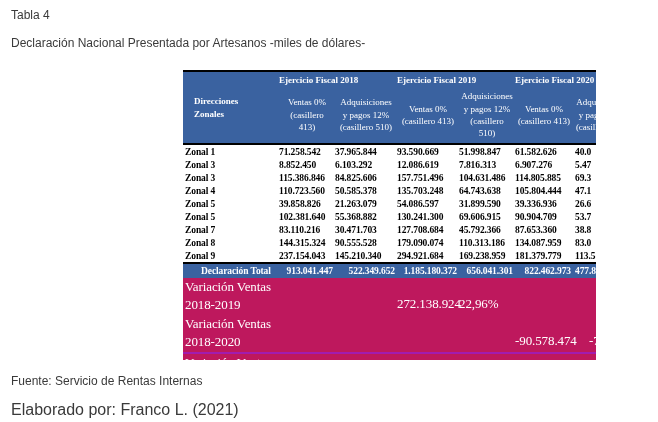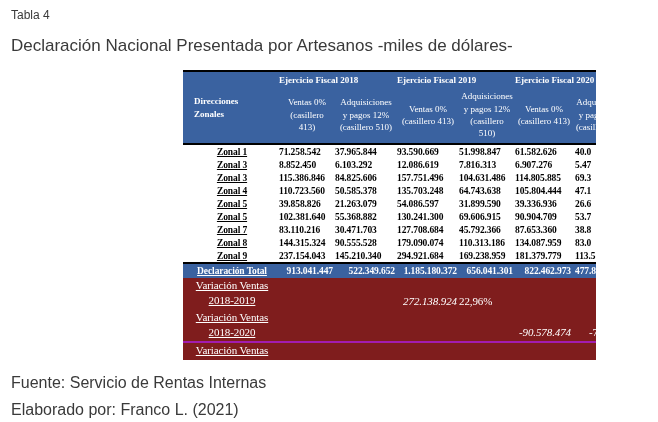--- a/index.html
+++ b/index.html
@@ -1,22 +1,22 @@
 <!DOCTYPE html>
 <html><head>
 <meta charset="utf-8">
 <style>
   html,body{margin:0;padding:0;}
   body{
     width:658px;height:422px;position:relative;background:#ffffff;
     font-family:"Liberation Sans",sans-serif;color:#3a3a3a;overflow:hidden;
   }
   .caption-title{position:absolute;left:11px;top:8px;font-size:12px;text-align:center;}
-  .caption-sub{position:absolute;left:11px;top:36px;font-size:17px;}
-  .footer-source{position:absolute;left:11px;top:374px;font-size:16px;}
+  .caption-sub{position:absolute;left:11px;top:36px;font-size:12px;}
+  .footer-source{position:absolute;left:11px;top:374px;font-size:12px;}
   .footer-author{position:absolute;left:11px;top:401px;font-size:16px;}
 
   .table-clip{
     position:absolute;left:183px;top:70px;width:413px;height:290px;overflow:hidden;
   }
   table{
     border-collapse:collapse;table-layout:fixed;width:448px;
     font-family:"Liberation Serif",serif;
     border-top:2px solid #000;border-bottom:2px solid #000;
   }
@@ -27,33 +27,33 @@
   col.c-a19{width:56px;}
   col.c-v20{width:58px;}
   col.c-a20{width:58px;}
   thead{border-bottom:2px solid #000;}
   thead th{background:#3a62a0;color:#ffffff;font-weight:normal;padding:0;}
   tr.year-row th{font-weight:bold;font-size:9px;height:15px;text-align:left;}
   th.corner{font-size:9px;line-height:1.4;text-align:center;vertical-align:middle;padding:0 11px;}
   th.col-head{font-size:9px;line-height:1.38;text-align:center;vertical-align:middle;height:54px;padding:1px 2px;}
 
   tbody td{height:13px;padding:0;font-size:9.5px;font-weight:bold;color:#000;letter-spacing:-0.1px;}
-  td.row-label{text-align:center;padding-left:2px;text-decoration:underline;}
+  td.row-label{text-align:left;padding-left:2px;}
   td.num{padding-right:2px;}
   td.clipped-num{text-align:left;padding-left:2px;}
 
   tr.total-row{border-top:2px solid #000;}
   tr.total-row td{background:#3a62a0;color:#fff;font-size:9.5px;font-weight:bold;height:14px;padding:0;}
   tr.total-row td.num{text-align:right;padding-right:2px;margin-top:39px;}
   tr.total-row td.clipped-num{text-align:left;padding-left:2px;}
-  tr.total-row td.row-label{padding-left:2px;margin-left:44px;}
-
-  tr.var-row td{background:#7f1d1d;color:#fff;font-size:11px;font-weight:normal;height:26px;padding:0;vertical-align:bottom;}
+  tr.total-row td.row-label{padding-left:18px;margin-left:44px;}
+
+  tr.var-row td{background:#be185d;color:#fff;font-size:13px;font-weight:normal;height:26px;padding:0;vertical-align:bottom;}
   tr.var-row td.row-label{line-height:1.35;padding-left:2px;padding-bottom:2px;}
-  tr.var-row td.num{text-align:right;padding-right:2px;padding-bottom:3px;font-style:italic;}
+  tr.var-row td.num{text-align:right;padding-right:2px;padding-bottom:3px;}
   tr.var-row td.pct{text-align:left;padding-right:8px;padding-bottom:3px;}
   tr.var-row td.pct-frag{text-align:left;padding-left:16px;padding-bottom:3px;}
   tr.var-1920{border-top:2px solid #a21caf;}
 </style>
 </head>
 <body>
 
 <div class="caption-title">Tabla 4</div>
 <div class="caption-sub">Declaración Nacional Presentada por Artesanos -miles de dólares-</div>
 

